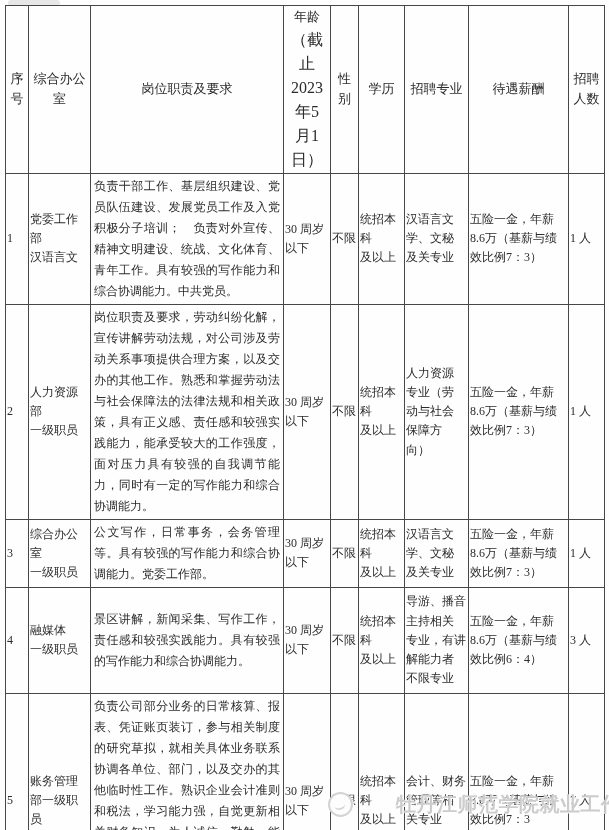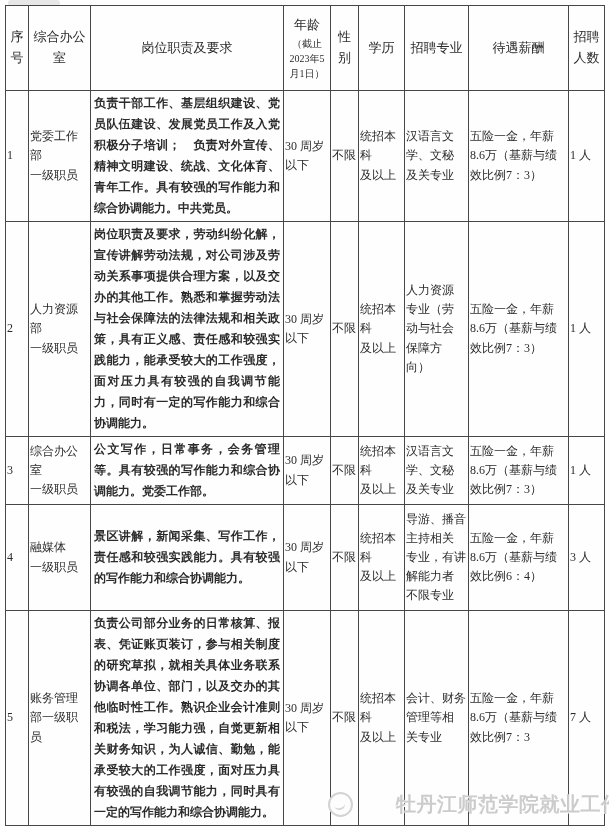--- a/index.html
+++ b/index.html
@@ -17,23 +17,23 @@
     border-collapse:collapse; table-layout:fixed;
   }
   .job-table th, .job-table td {
     border:1px solid #474747; font-weight:normal;
     vertical-align:middle;
     padding:1px; font-size:12px; line-height:1.6; color:#2b2b2b;
     overflow:hidden;
   }
   .job-table th { font-size:13px; }
   .pre { white-space:pre-line; }
-  .age-note { display:block; font-size:10px; line-height:1.5; white-space:pre-line; }
+  .age-note { display:block; font-size:16px; line-height:1.5; white-space:pre-line; }
   td.cell-duties {
-    text-align:justify; font-size:12px; line-height:21px; padding:2px 3px;font-weight:bold;
+    text-align:justify; font-size:12px; line-height:21px; padding:2px 3px;
   }
   tr.h-header { height:85px; }
   tr.h-r1 { height:125px; }
   tr.h-r2 { height:210px; }
   tr.h-r3 { height:67px; }
   tr.h-r4 { height:106px; }
   tr.h-r5 { height:215px; }
   .watermark {
     position:absolute; left:328px; top:791px;
     display:flex; align-items:center; gap:7px;
@@ -89,21 +89,21 @@
       <th>招聘专业</th>
       <th>待遇薪酬</th>
       <th class="pre">招聘
 人数</th>
     </tr>
   </thead>
   <tbody>
     <tr class="h-r1">
       <td>1</td>
       <td class="pre">党委工作部
-一级职员</td>
+汉语言文</td>
       <td class="cell-duties">负责干部工作、基层组织建设、党员队伍建设、发展党员工作及入党积极分子培训；　负责对外宣传、精神文明建设、统战、文化体育、青年工作。具有较强的写作能力和综合协调能力。中共党员。</td>
       <td class="pre">30 周岁
 以下</td>
       <td>不限</td>
       <td class="pre">统招本科
 及以上</td>
       <td class="pre">汉语言文
 学、文秘
 及关专业</td>
       <td class="pre">五险一金，年薪

